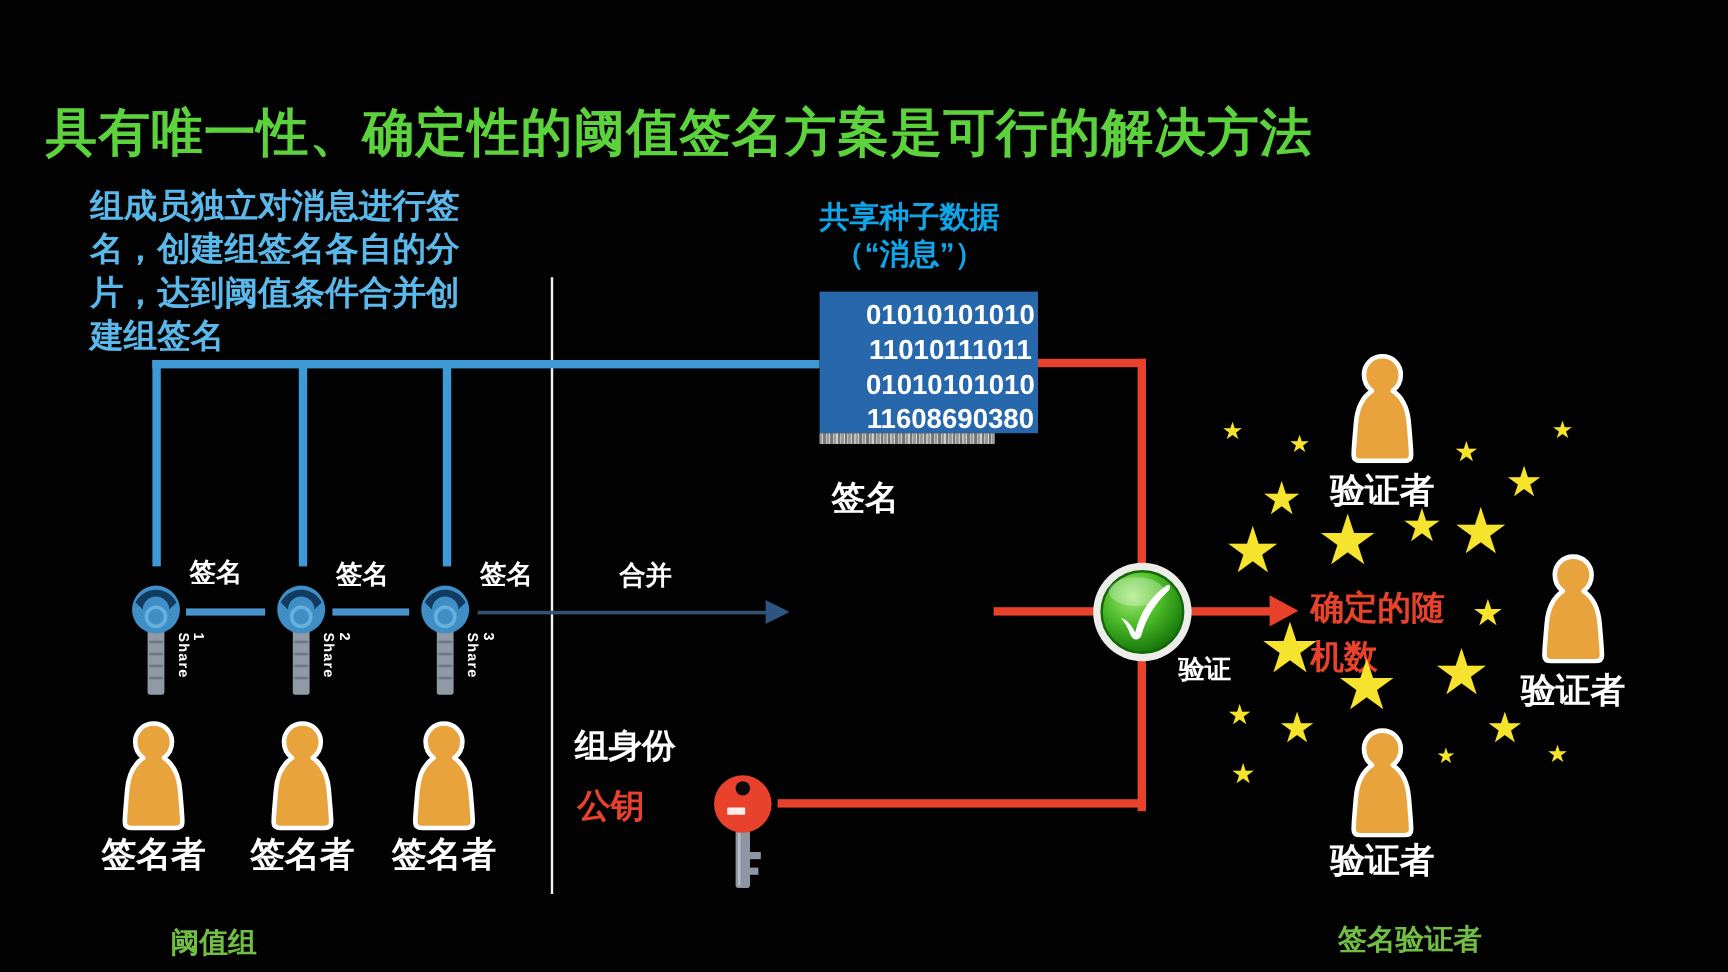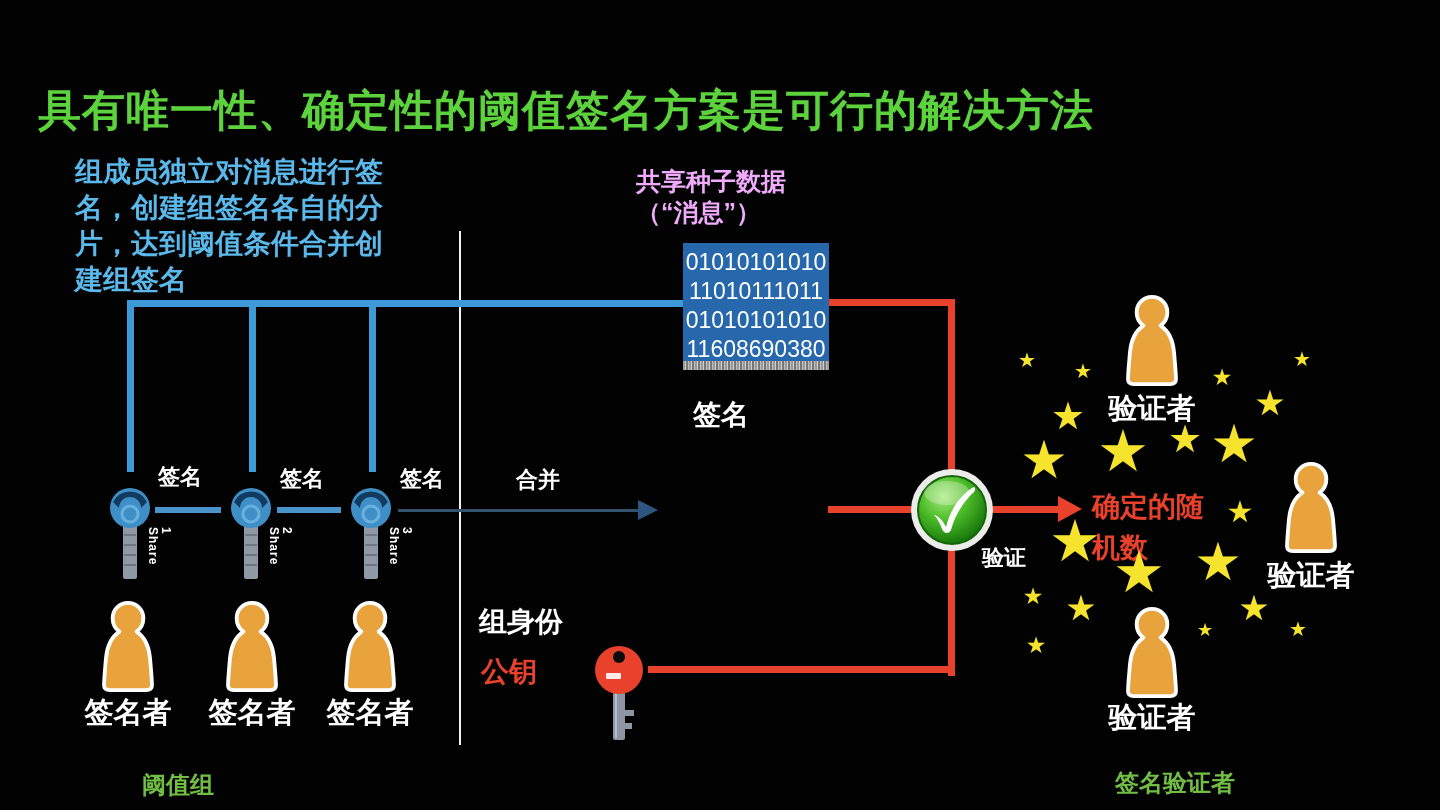--- a/index.html
+++ b/index.html
@@ -36,28 +36,28 @@
   
   .red-line{background:#E9422C;}
   .r-top{left:828px;top:299px;width:127px;height:7px;}
   .r-vert{left:948px;top:299px;width:7px;height:377px;}
   .r-mid{left:828px;top:506px;width:164px;height:7px;}
   .r-bot{left:648px;top:666px;width:307px;height:7px;}
   .r-arrow{left:986px;top:506px;width:76px;height:7px;}
   .r-head{left:1058px;top:496px;width:0;height:0;
     border-left:24px solid #E9422C;border-top:13px solid transparent;border-bottom:13px solid transparent;}
   
-  .bin-box{width:146px;background:#2767AC;color:#FFFFFF;font-weight:400;
-    font-size:23px;line-height:29px;text-align:center;padding-top:5px;}
+  .bin-box{width:146px;background:#2767AC;color:#FFFFFF;font-weight:700;
+    font-size:23px;line-height:29px;text-align:center;padding-top:5px;padding-left:36px;}
   .seed-box{left:683px;top:243px;height:113px;}
   .sig-box{left:683px;top:448px;height:122px;}
   .noise-strip{left:683px;top:361px;width:146px;height:9px;
     background:repeating-linear-gradient(90deg,#9a9a9a 0 2px,#cfcfcf 2px 3px,#787878 3px 5px,#bdbdbd 5px 6px);}
-  .seed-head{left:636px;top:166px;width:180px;
-    font-size:25px;line-height:31px;font-weight:700;color:#f0abfc;}
+  .seed-head{left:668px;top:166px;width:180px;text-align:center;
+    font-size:25px;line-height:31px;font-weight:700;color:#0ea5e9;}
   
   .sign-label{font-size:22px;}
   .share-label{
     color:#FFFFFF;font-weight:700;font-size:12px;line-height:13px;
     writing-mode:vertical-lr;text-orientation:sideways;letter-spacing:1px;
   }
   
   .person{width:74px;height:92px;}
   .person-label{font-size:29px;text-align:center;width:120px;}
   

